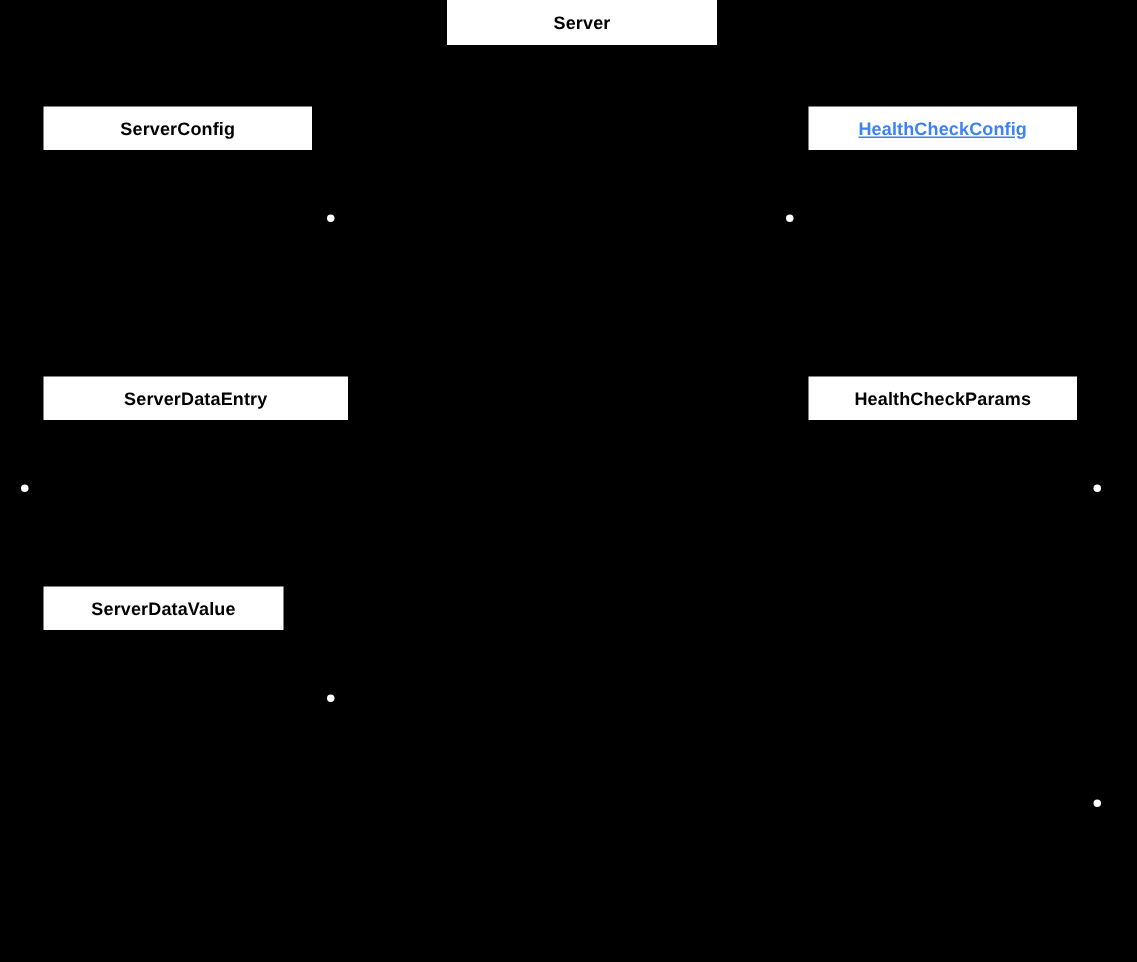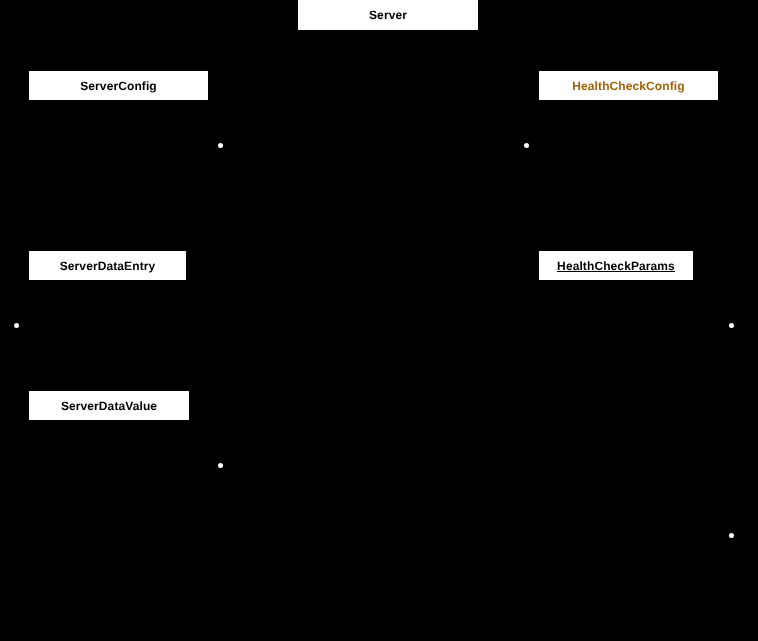--- a/index.html
+++ b/index.html
@@ -49,27 +49,27 @@
 </head>
 <body>
 
 <div id="diagram-canvas" style="width: 758px; height: 641px; background: rgb(0, 0, 0);">
     <div class="node-box" style="left: 29px; top: 71px; width: 179px; height: 29px; background: rgb(255, 255, 255); color: rgb(0, 0, 0);">
       <span class="node-label">ServerConfig</span>
     </div>
     <div class="node-box" style="left: 298px; top: 0px; width: 180px; height: 30px; background: rgb(255, 255, 255); color: rgb(0, 0, 0);">
       <span class="node-label">Server</span>
     </div>
-    <div class="node-box" style="left: 539px; top: 71px; width: 179px; height: 29px; background: rgb(255, 255, 255); color: #a16207;">
+    <div class="node-box" style="left: 539px; top: 71px; width: 179px; height: 29px; background: rgb(255, 255, 255); color: #3b82f6; text-decoration: underline;">
       <span class="node-label">HealthCheckConfig</span>
     </div>
-    <div class="node-box" style="left: 29px; top: 251px; width: 157px; height: 29px; background: rgb(255, 255, 255); color: rgb(0, 0, 0);">
+    <div class="node-box" style="left: 29px; top: 251px; width: 203px; height: 29px; background: rgb(255, 255, 255); color: rgb(0, 0, 0);">
       <span class="node-label">ServerDataEntry</span>
     </div>
-    <div class="node-box" style="left: 539px; top: 251px; width: 154px; height: 29px; background: rgb(255, 255, 255); color: rgb(0, 0, 0); text-decoration: underline;">
+    <div class="node-box" style="left: 539px; top: 251px; width: 179px; height: 29px; background: rgb(255, 255, 255); color: rgb(0, 0, 0);">
       <span class="node-label">HealthCheckParams</span>
     </div>
     <div class="node-box" style="left: 29px; top: 391px; width: 160px; height: 29px; background: rgb(255, 255, 255); color: rgb(0, 0, 0);">
       <span class="node-label">ServerDataValue</span>
     </div>
     <div class="edge-dot" style="left: 218px; top: 143px; background: rgb(255, 255, 255);"></div>
     <div class="edge-dot" style="left: 524px; top: 143px; background: rgb(255, 255, 255);"></div>
     <div class="edge-dot" style="left: 14px; top: 323px; background: rgb(255, 255, 255);"></div>
     <div class="edge-dot" style="left: 729px; top: 323px; background: rgb(255, 255, 255);"></div>
     <div class="edge-dot" style="left: 218px; top: 463px; background: rgb(255, 255, 255);"></div>

